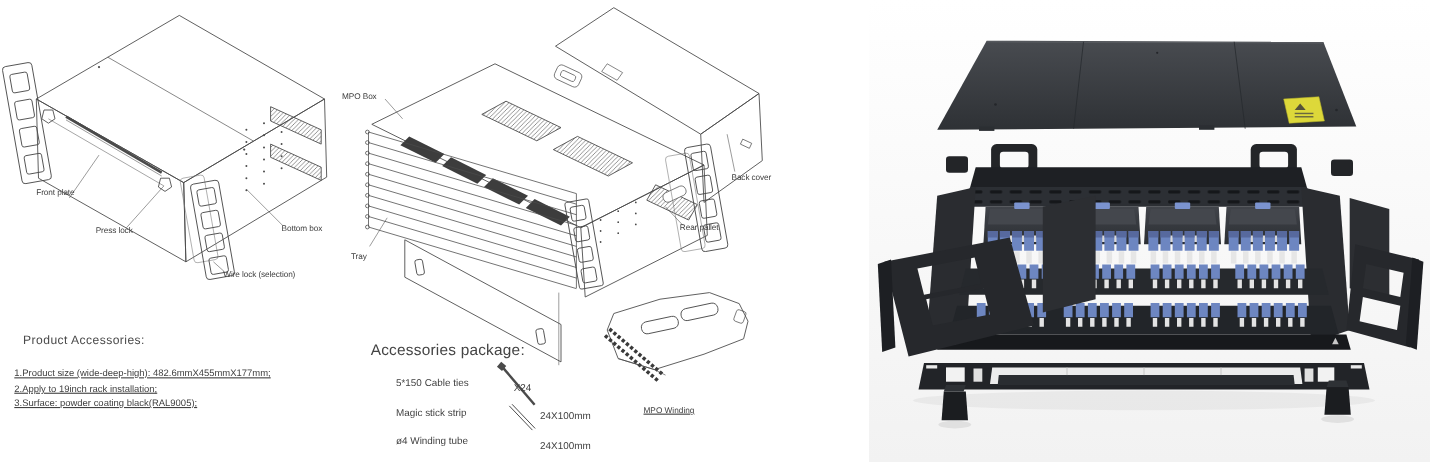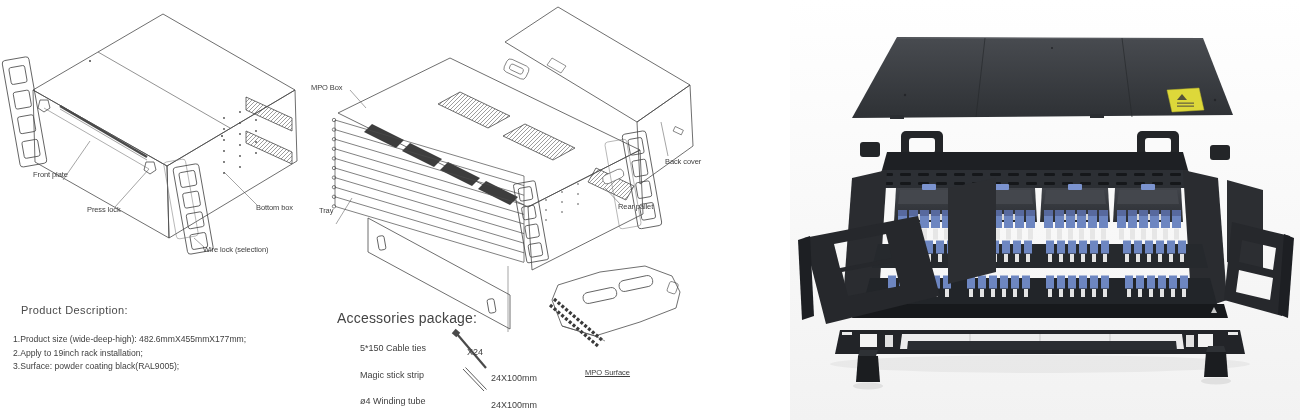--- a/index.html
+++ b/index.html
@@ -1,21 +1,21 @@
 <!DOCTYPE html>
 <html><head>
 <meta charset="utf-8">
 <style>
   html,body{margin:0;padding:0;background:#ffffff;}
   #canvas{position:relative;width:1300px;height:420px;background:#fff;overflow:hidden;
           font-family:"Liberation Sans",sans-serif;}
   .abs{position:absolute;}
   .lbl{position:absolute;font-size:7.5px;color:#3e3e3e;white-space:nowrap;letter-spacing:-0.1px;}
   .desc-title{position:absolute;font-size:11px;color:#4a4a4a;letter-spacing:0.4px;white-space:nowrap;}
-  .desc-item{position:absolute;font-size:8.6px;color:#414141;white-space:nowrap;}
+  .desc-item{position:absolute;font-size:8.6px;color:#414141;white-space:nowrap;text-decoration:underline;}
   .acc-title{position:absolute;font-size:14px;color:#444;letter-spacing:0.2px;white-space:nowrap;}
   .acc-name{position:absolute;font-size:9px;color:#414141;width:78px;white-space:nowrap;}
   .acc-spec{position:absolute;font-size:9px;color:#414141;white-space:nowrap;text-align:center;}
   .cassette-lbl{position:absolute;font-size:7.5px;color:#3e3e3e;text-decoration:underline;white-space:nowrap;}
 </style>
 </head>
 <body>
 
 <div id="canvas">
 
@@ -389,33 +389,33 @@
       <polygon points="416,352 436,352 438,377 414,377" fill="#1b1d20"></polygon>
       <ellipse cx="426" cy="381" rx="15" ry="3.5" fill="rgba(0,0,0,0.08)"></ellipse>
     </g>
   </svg>
 
   <div class="lbl" style="left:33px;top:170px">Front plate</div>
   <div class="lbl" style="left:87px;top:205px">Press lock</div>
   <div class="lbl" style="left:256px;top:203px">Bottom box</div>
   <div class="lbl" style="left:203px;top:245px">Wire lock (selection)</div>
 
-  <div class="desc-title" style="left:21px;top:304px">Product Description:</div>
+  <div class="desc-title" style="left:21px;top:304px">Product Accessories:</div>
   <div class="desc-item" style="left:13px;top:334px">1.Product size (wide-deep-high): 482.6mmX455mmX177mm;</div>
   <div class="desc-item" style="left:13px;top:348px">2.Apply to 19inch rack installation;</div>
   <div class="desc-item" style="left:13px;top:361px">3.Surface: powder coating black(RAL9005);</div>
 
   <div class="lbl" style="left:311px;top:83px">MPO Box</div>
-  <div class="lbl" style="left:319px;top:206px">Tray</div>
+  <div class="lbl" style="left:319px;top:228px">Tray</div>
   <div class="lbl" style="left:665px;top:157px">Back cover</div>
   <div class="lbl" style="left:618px;top:202px">Rear pallet</div>
 
   <div class="acc-title" style="left:337px;top:310px">Accessories package:</div>
   <div class="acc-name" style="left:360px;top:343px">5*150 Cable ties</div>
   <div class="acc-spec" style="left:467px;top:347px">X24</div>
   <div class="acc-name" style="left:360px;top:370px">Magic stick strip</div>
   <div class="acc-spec" style="left:491px;top:373px">24X100mm</div>
   <div class="acc-name" style="left:360px;top:396px">ø4 Winding tube</div>
   <div class="acc-spec" style="left:491px;top:400px">24X100mm</div>
 
-  <div class="cassette-lbl" style="left:585px;top:368px">MPO Surface</div>
+  <div class="cassette-lbl" style="left:585px;top:368px">MPO Winding</div>
 
 </div>
 
 </body></html>

